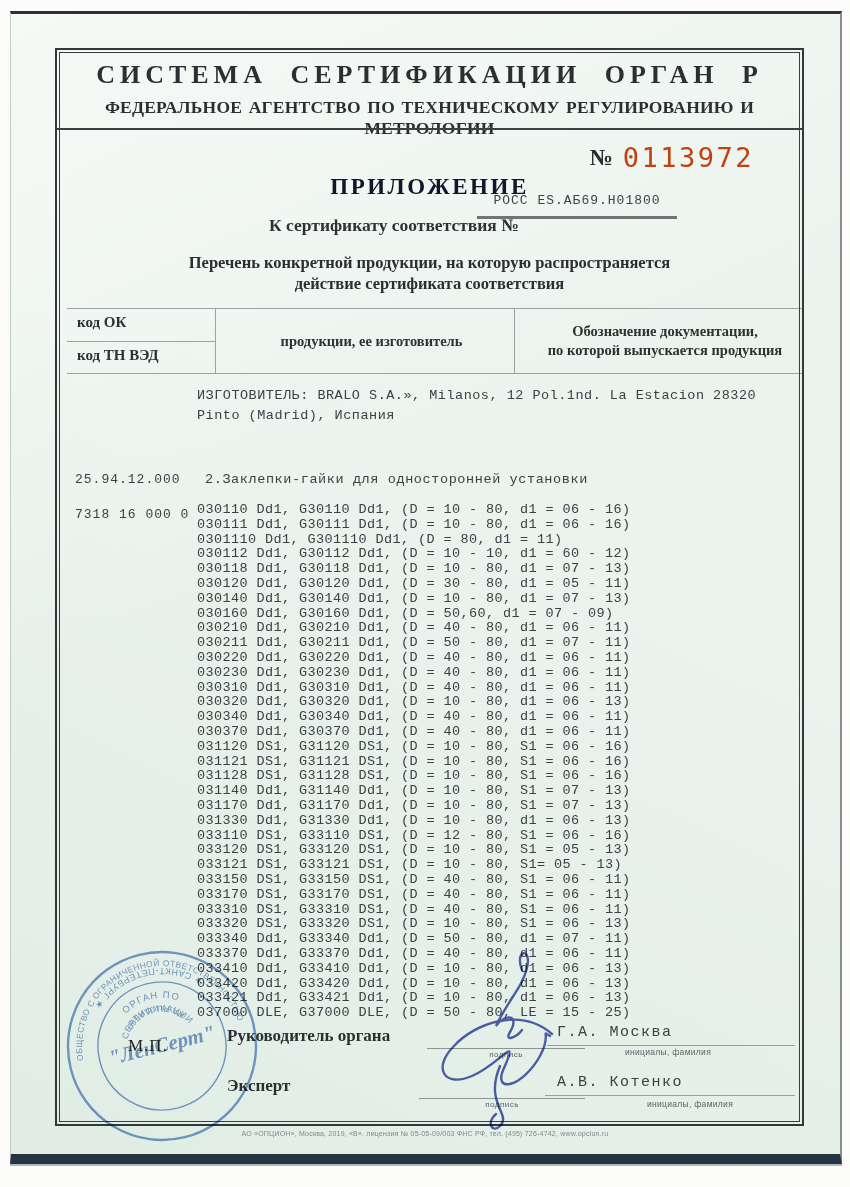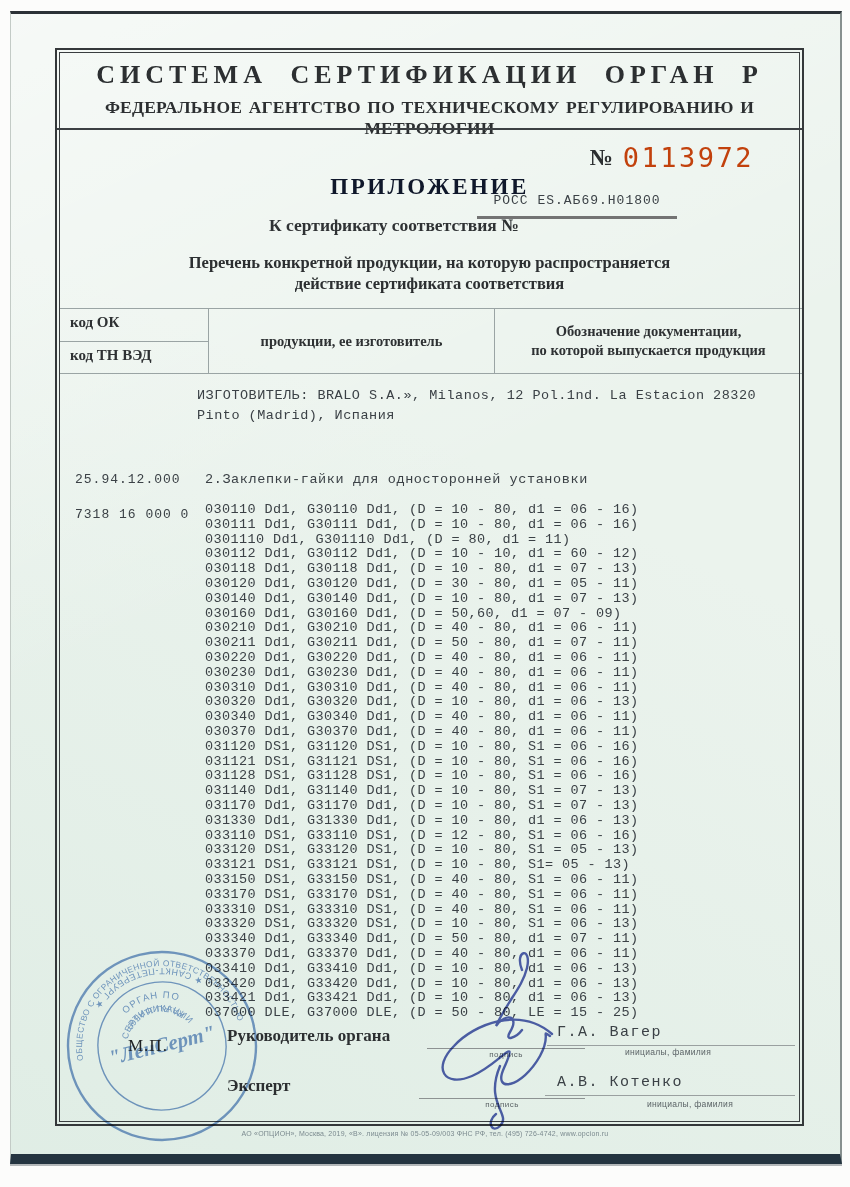--- a/index.html
+++ b/index.html
@@ -42,35 +42,35 @@
   .serial .digits{font-family:"DejaVu Sans Mono",monospace;font-size:27px;letter-spacing:2.5px;margin-left:10px;}
 
   .appendix{position:absolute;top:124px;left:0;font-size:23px;font-weight:bold;letter-spacing:2.5px;color:#0f172a;}
 
   .cert-label{position:absolute;left:212px;top:165px;font-size:17.5px;font-weight:bold;color:#2f3234;}
   .cert-value{position:absolute;left:420px;top:143px;width:200px;text-align:center;
     border-bottom:3px solid #737373;padding-bottom:8px;font-size:13px;letter-spacing:1px;}
 
   .subtitle{position:absolute;top:202px;left:0;font-size:16.5px;font-weight:bold;line-height:21px;color:#2c2f31;white-space:pre-line;}
 
-  .ptable{position:absolute;left:3px;right:0;top:258px;height:64px;
-    border-top:1px solid #9aa4a4;border-bottom:1px solid #9aa4a4;display:flex;}
+  .ptable{position:absolute;left:10px;right:0;top:258px;height:64px;
+    border-top:1px solid #9aa4a4;border-bottom:1px solid #9aa4a4;display:flex;gap:13px;}
   .ptable .c1{width:148px;border-right:1px solid #9aa4a4;display:flex;flex-direction:column;}
   .ptable .c1 div{flex:1;padding:5px 0 0 10px;font-size:15px;font-weight:bold;color:#2e3133;}
   .ptable .c1 div:first-child{border-bottom:1px solid #9aa4a4;}
   .ptable .c2{width:285px;border-right:1px solid #9aa4a4;}
   .ptable .c3{flex:1;}
   .ptable .hcell{display:flex;flex-direction:column;justify-content:center;height:100%;
     text-align:center;font-size:14.5px;font-weight:bold;line-height:19px;color:#2e3133;}
 
   .manufacturer{position:absolute;left:140px;top:336px;font-size:13.5px;line-height:19.5px;letter-spacing:.5px;}
   .ok-code{position:absolute;left:18px;top:422px;font-size:13px;letter-spacing:1px;}
   .group-title{position:absolute;left:148px;top:422px;font-size:13.5px;letter-spacing:.6px;}
   .tnved-code{position:absolute;left:18px;top:457px;font-size:13px;letter-spacing:1px;}
-  .spec-list{position:absolute;left:148px;top:453px;}
+  .spec-list{position:absolute;left:140px;top:453px;}
   .spec-list div{font-family:"Liberation Mono","DejaVu Sans Mono",monospace;color:#3b4146;
     white-space:pre;font-size:13.5px;line-height:14.8px;letter-spacing:.4px;}
 
   .sig-label-1{position:absolute;left:170px;top:976px;font-size:17px;font-weight:bold;color:#2c2f31;}
   .sig-label-2{position:absolute;left:170px;top:1026px;font-size:17px;font-weight:bold;color:#2c2f31;}
   .sig-line{position:absolute;border-top:1px solid #8d9292;height:0;}
   .sl1{left:370px;top:998px;width:158px;}
   .sl2{left:362px;top:1048px;width:166px;}
   .sig-cap{position:absolute;font-size:8px;color:#5c6467;letter-spacing:.5px;text-align:center;}
   .sc1{left:370px;top:1000px;width:158px;}
@@ -176,21 +176,21 @@
         <div>033370 Dd1, G33370 Dd1, (D = 40 - 80, d1 = 06 - 11)</div>
         <div>033410 Dd1, G33410 Dd1, (D = 10 - 80, d1 = 06 - 13)</div>
         <div>033420 Dd1, G33420 Dd1, (D = 10 - 80, d1 = 06 - 13)</div>
         <div>033421 Dd1, G33421 Dd1, (D = 10 - 80, d1 = 06 - 13)</div>
         <div>037000 DLE, G37000 DLE, (D = 50 - 80, LE = 15 - 25)</div>
       </div>
 
     <div class="sig-label-1 serif">Руководитель органа</div>
     <div class="sig-line sl1"></div>
     <div class="sig-cap sc1 sans">подпись</div>
-    <div class="sig-name sn1 mono">Г.А. Вагер</div>
+    <div class="sig-name sn1 mono">Г.А. Москва</div>
     <div class="name-line nl1"></div>
     <div class="name-cap nc1 sans">инициалы, фамилия</div>
 
     <div class="sig-label-2 serif">Эксперт</div>
     <div class="sig-line sl2"></div>
     <div class="sig-cap sc2 sans">подпись</div>
     <div class="sig-name sn2 mono">А.В. Котенко</div>
     <div class="name-line nl2"></div>
     <div class="name-cap nc2 sans">инициалы, фамилия</div>
 

